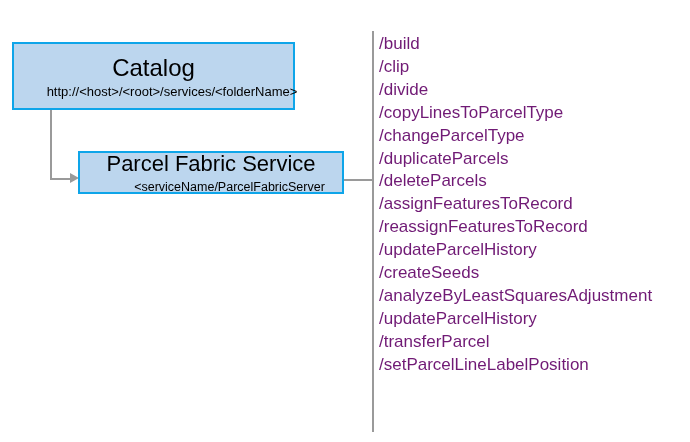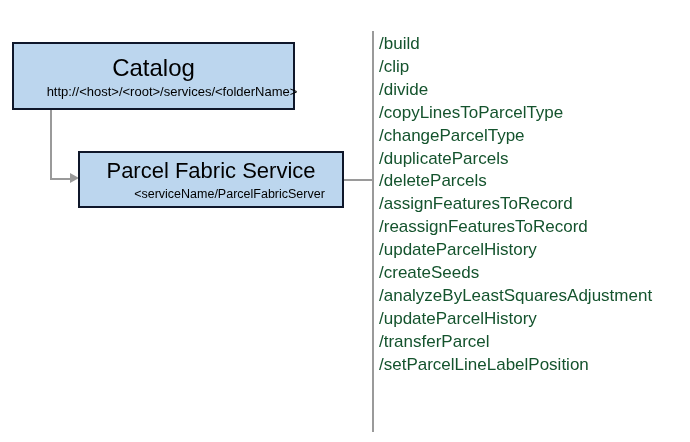--- a/index.html
+++ b/index.html
@@ -19,40 +19,40 @@
   #diagram {
     position: absolute;
     inset: 0;
   }
 
   
   .node {
     position: absolute;
     box-sizing: border-box;
     background: #bcd6ee;
-    border: 2px solid #0f172a;
+    border: 2px solid #0ea5e9;
     display: flex;
     flex-direction: column;
     align-items: center;
     justify-content: center;
     color: #000000;
   }
 
   #catalog-node {
     left: 12px;
     top: 42px;
     width: 283px;
     height: 68px;
   }
 
   #service-node {
     left: 78px;
     top: 151px;
     width: 266px;
-    height: 57px;
+    height: 43px;
   }
 
   .node-title {
     font-size: 24px;
     line-height: 28px;
     font-weight: 400;
     letter-spacing: 0px;
     white-space: nowrap;
   }
 
@@ -124,21 +124,21 @@
     left: 379px;
     top: 33px;
     width: 300px;
     margin: 0;
     padding: 0;
     list-style: none;
   }
   #ops-list li {
     font-size: 17px;
     line-height: 22.9px;
-    color: #14532d;
+    color: #701a75;
     white-space: nowrap;
     font-weight: 400;
   }
 </style>
 </head>
 <body>
 
 <div id="diagram">
 
   <div class="node" id="catalog-node">

